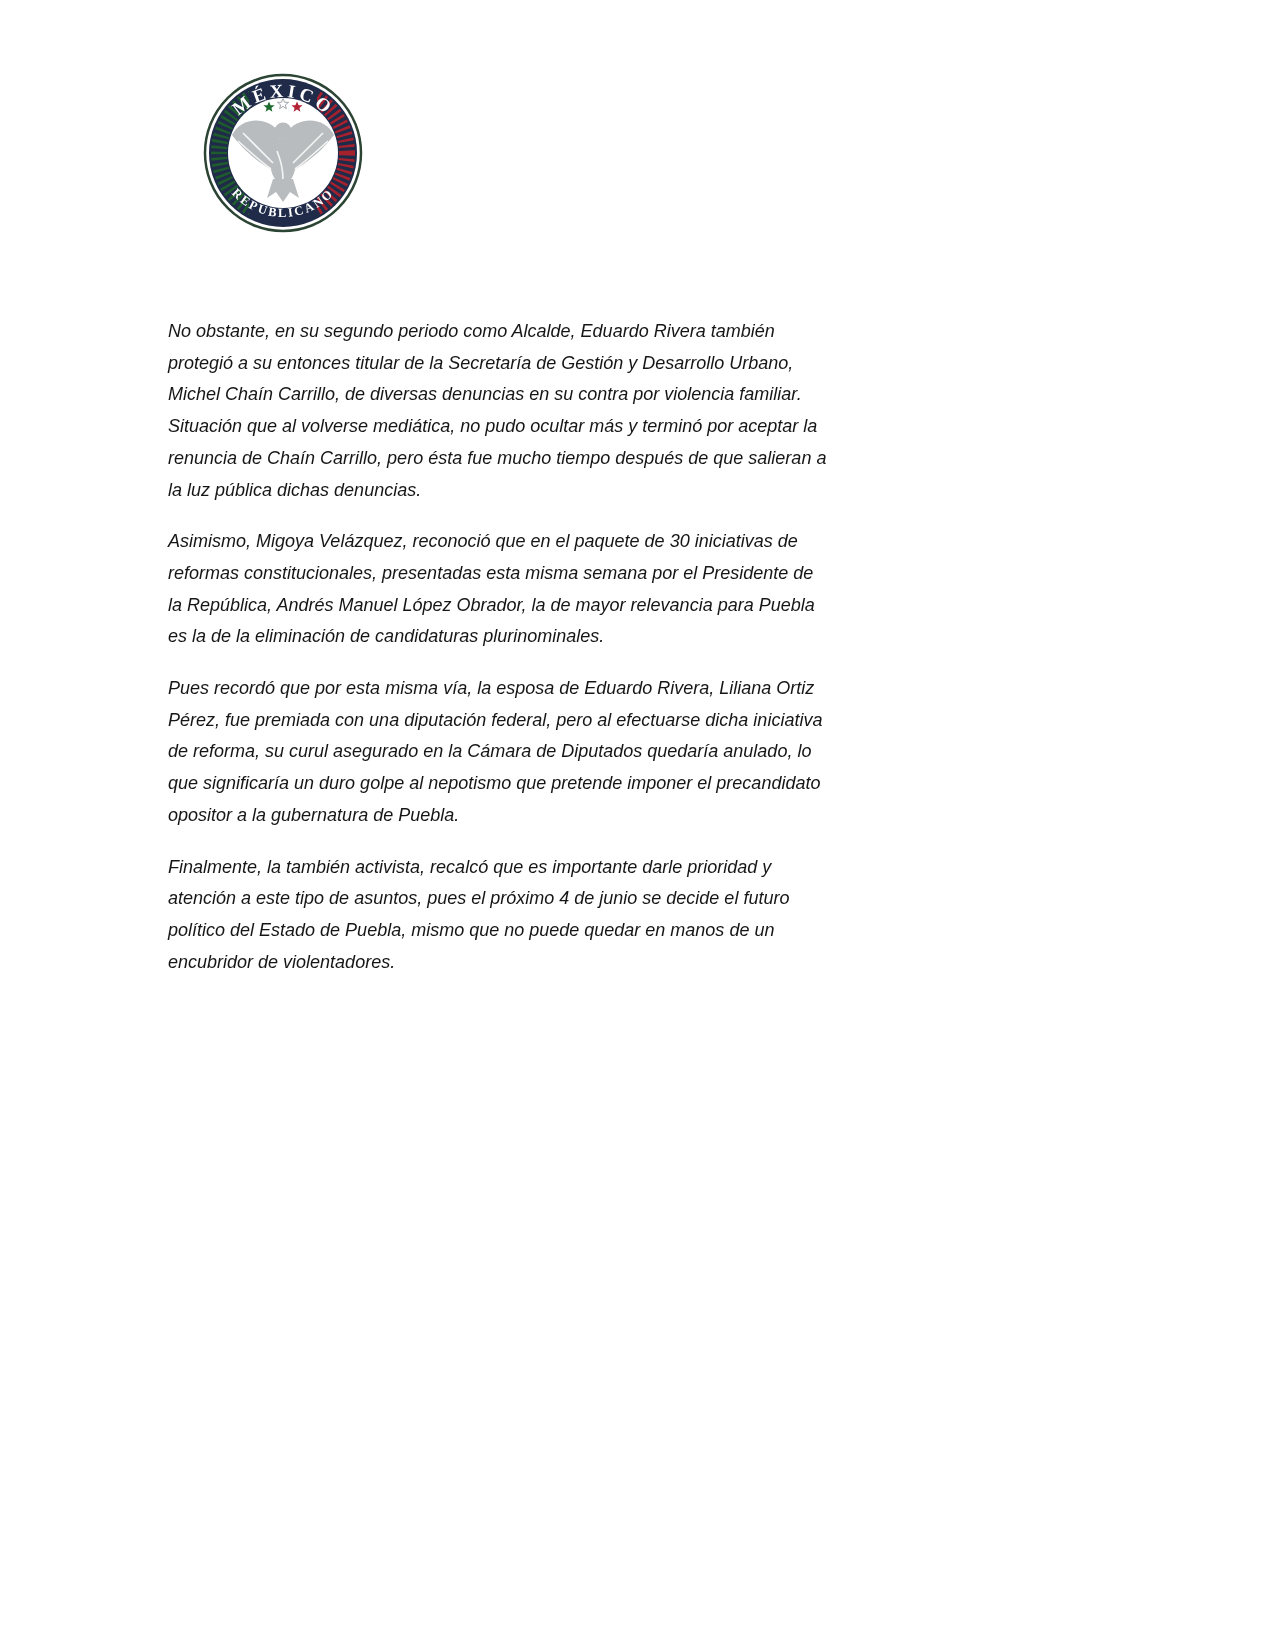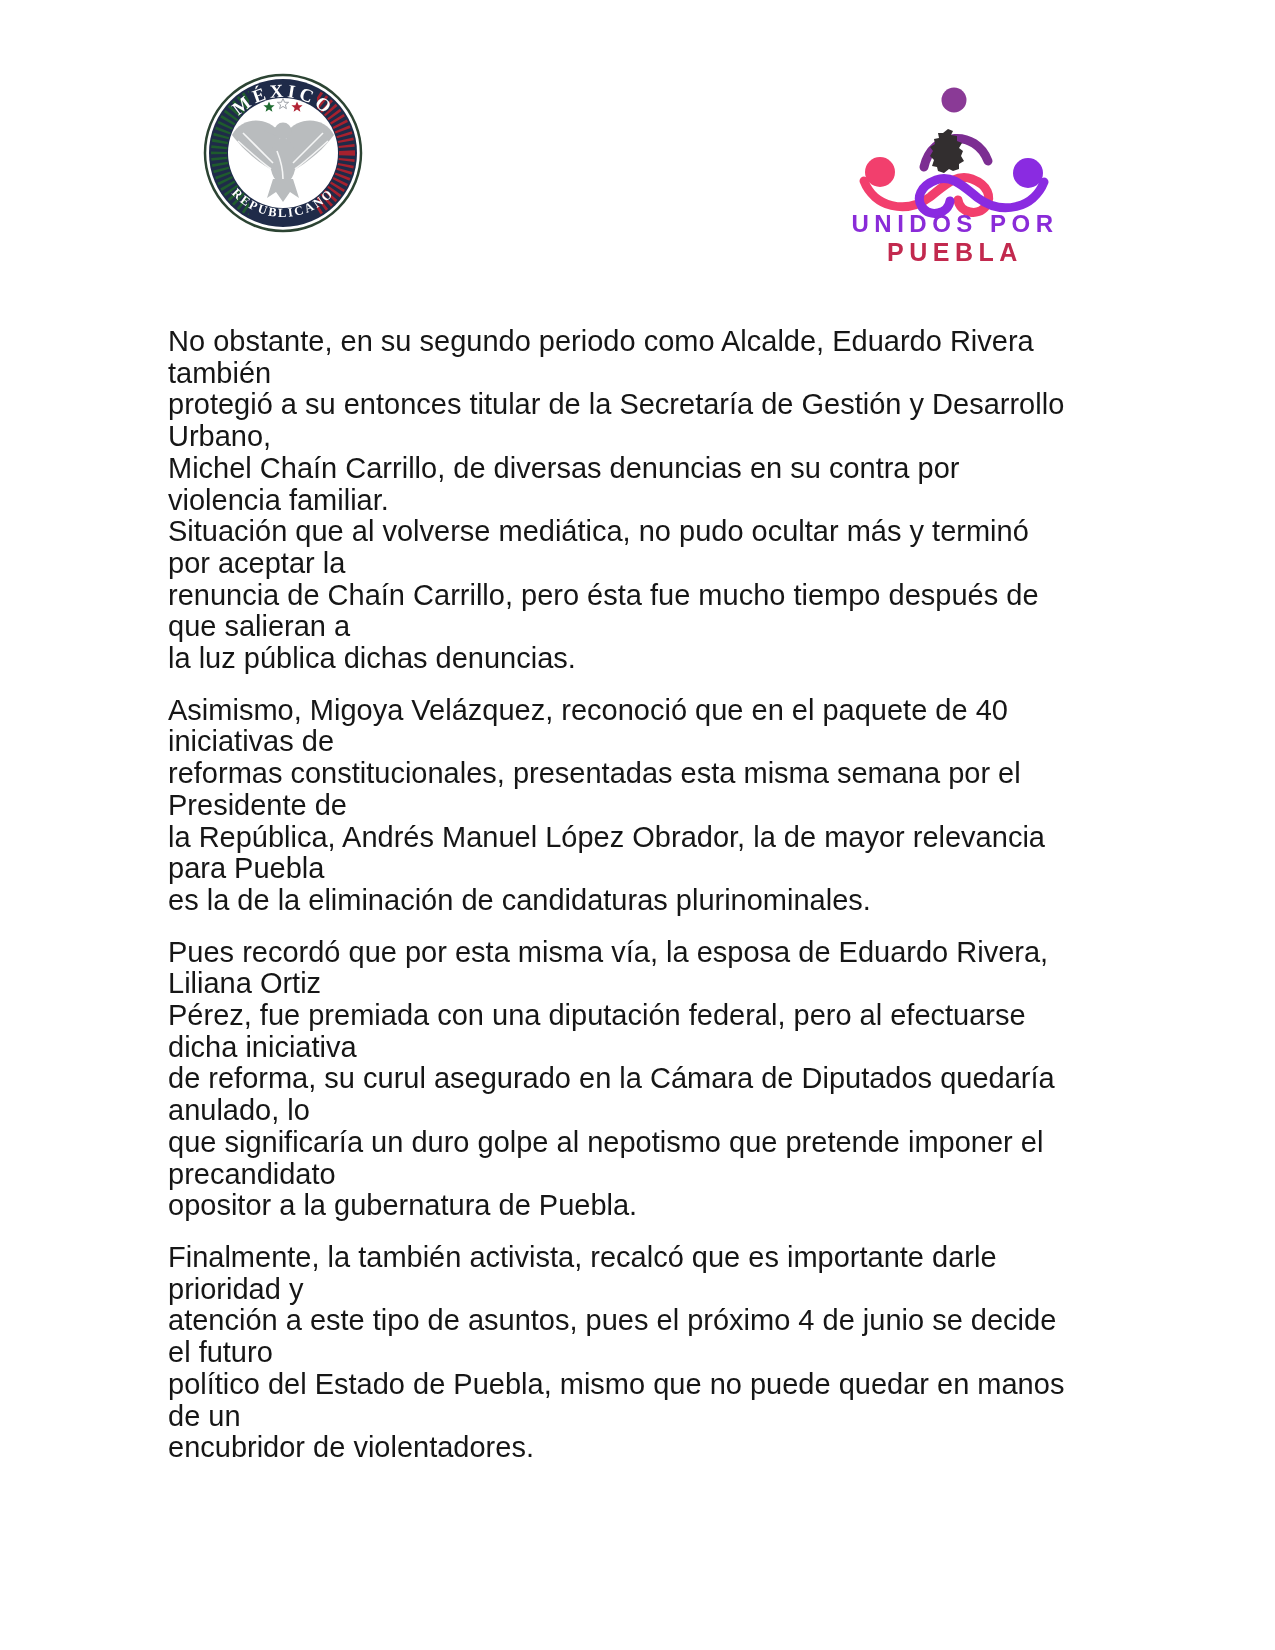--- a/index.html
+++ b/index.html
@@ -7,22 +7,22 @@
     width:1275px;height:1650px;background:#ffffff;position:relative;
     font-family:"Liberation Sans", sans-serif;
   }
   .page{position:absolute;inset:0;background:#ffffff;overflow:hidden;}
 
   .logo-left{position:absolute;left:203px;top:73px;width:160px;height:160px;}
   .logo-right{position:absolute;left:840px;top:85px;width:230px;height:180px;}
   .logo-left svg,.logo-right svg{display:block;width:100%;height:100%;}
 
   .article{
-    position:absolute;left:168px;top:326px;width:905px;
-    font-size:29px;line-height:31.7px;color:#161616;
+    position:absolute;left:168px;top:316px;width:905px;
+    font-size:18px;line-height:31.7px;color:#161616;font-style:italic;
   }
   .article p{
     margin:0 0 20px 0;white-space:pre-line;
   }
 
   .mex-ring-text{font-family:"Liberation Serif", serif;font-weight:bold;fill:#ffffff;}
   .up-line1{font-family:"Liberation Sans", sans-serif;font-weight:bold;font-size:24px;letter-spacing:5.5px;fill:#8a2bd8;}
   .up-line2{font-family:"Liberation Sans", sans-serif;font-weight:bold;font-size:25px;letter-spacing:5.5px;fill:#c2294e;}
 </style>
 </head>
@@ -74,47 +74,29 @@
 
       <text class="mex-ring-text" font-size="18.5" letter-spacing="3.5">
         <textPath href="#arcTop" startOffset="50%" text-anchor="middle">MÉXICO</textPath>
       </text>
       <text class="mex-ring-text" font-size="12.5" letter-spacing="2.2">
         <textPath href="#arcBot" startOffset="50%" text-anchor="middle">REPUBLICANO</textPath>
       </text>
     </svg>
   </div>
 
-  <div class="logo-right">
-    <svg viewBox="0 0 230 180">
-
-      <circle cx="114" cy="15" r="12.5" fill="#8a3a96"></circle>
-      <path d="M 84 82 C 92 46, 136 44, 148 76" fill="none" stroke="#7c2d92" stroke-width="9" stroke-linecap="round"></path>
-
-      <circle cx="40" cy="87" r="15" fill="#f23f6d"></circle>
-      <path d="M 24 96 C 34 122, 66 130, 90 112 C 104 101, 116 88, 132 94 C 148 100, 152 112, 146 121 C 138 132, 120 128, 118 115" fill="none" stroke="#f23f6d" stroke-width="9" stroke-linecap="round"></path>
-
-      <circle cx="188" cy="88" r="15" fill="#8a2be1"></circle>
-      <path d="M 204 97 C 194 123, 162 131, 138 113 C 124 102, 112 89, 96 95 C 80 101, 76 113, 82 122 C 90 133, 108 129, 110 116" fill="none" stroke="#8a2be1" stroke-width="9" stroke-linecap="round"></path>
-
-      <path fill="#322e2f" d="M 108 44 l 5 2 l -2 4 l 6 1 l 0 5 l 5 2 l -3 5 l 4 3 l -2 5 l 3 5 l -5 3 l 0 5 l -6 2 l -4 -2 l -5 4 l -6 -2 l -1 -4 l -5 -1 l 2 -6 l -4 -4 l 3 -5 l -3 -4 l 5 -3 l -1 -5 l 5 -1 l -1 -5 l 5 0 z"></path>
-
-      <text class="up-line1" x="115" y="147" text-anchor="middle">UNIDOS POR</text>
-      <text class="up-line2" x="115" y="176" text-anchor="middle">PUEBLA</text>
-    </svg>
-  </div>
 
   <div class="article">
     <p>No obstante, en su segundo periodo como Alcalde, Eduardo Rivera también
 protegió a su entonces titular de la Secretaría de Gestión y Desarrollo Urbano,
 Michel Chaín Carrillo, de diversas denuncias en su contra por violencia familiar.
 Situación que al volverse mediática, no pudo ocultar más y terminó por aceptar la
 renuncia de Chaín Carrillo, pero ésta fue mucho tiempo después de que salieran a
 la luz pública dichas denuncias.</p>
-    <p>Asimismo, Migoya Velázquez, reconoció que en el paquete de 40 iniciativas de
+    <p>Asimismo, Migoya Velázquez, reconoció que en el paquete de 30 iniciativas de
 reformas constitucionales, presentadas esta misma semana por el Presidente de
 la República, Andrés Manuel López Obrador, la de mayor relevancia para Puebla
 es la de la eliminación de candidaturas plurinominales.</p>
     <p>Pues recordó que por esta misma vía, la esposa de Eduardo Rivera, Liliana Ortiz
 Pérez, fue premiada con una diputación federal, pero al efectuarse dicha iniciativa
 de reforma, su curul asegurado en la Cámara de Diputados quedaría anulado, lo
 que significaría un duro golpe al nepotismo que pretende imponer el precandidato
 opositor a la gubernatura de Puebla.</p>
     <p>Finalmente, la también activista, recalcó que es importante darle prioridad y
 atención a este tipo de asuntos, pues el próximo 4 de junio se decide el futuro

